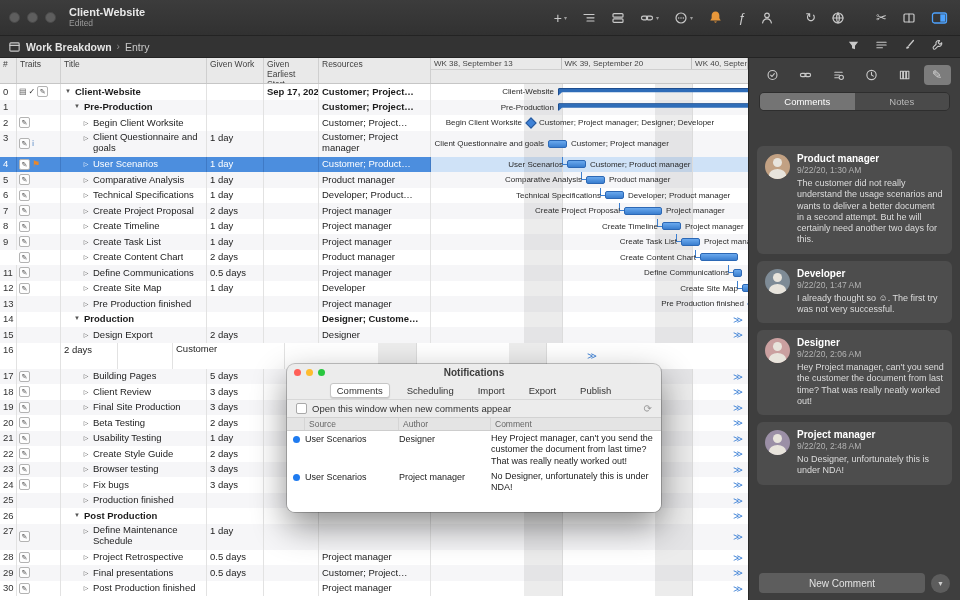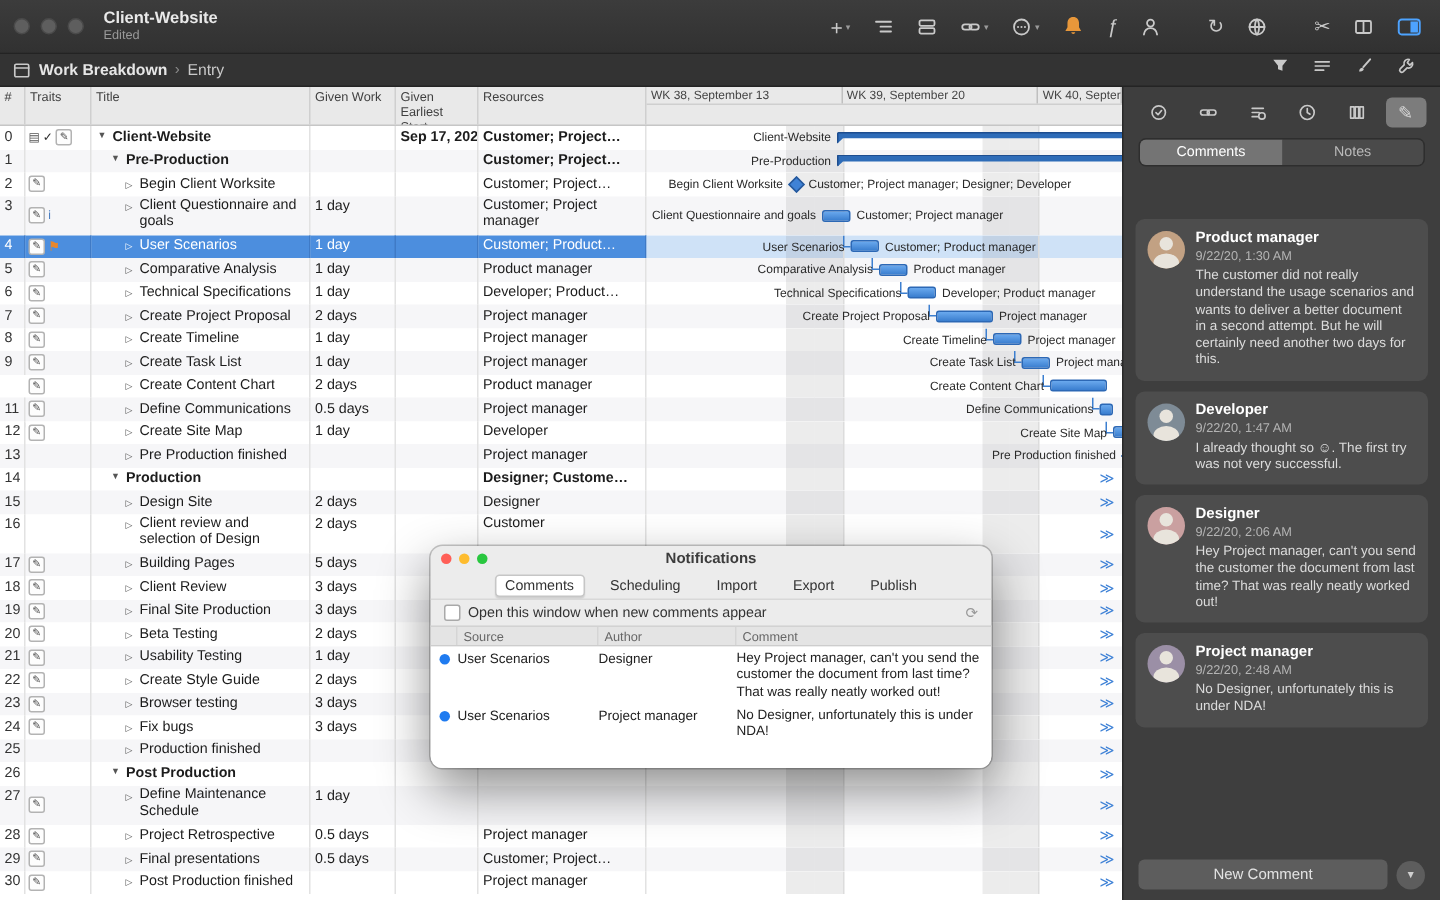--- a/index.html
+++ b/index.html
@@ -659,42 +659,38 @@
             <div class="wline" style="left: 130.55px;"></div>
             <div class="wline" style="left: 261.1px;"></div>
             <div class="ovf">≫</div>
           </div>
         </div>
         <div class="row alt">
           <div class="cell c-num" style="width: 17px;">15</div>
           <div class="cell c-traits" style="width: 44px;"></div>
           <div class="cell c-title" style="width: 146px; padding-left: 21px;">
             <span class="disc">▷</span>
-            <span class="t-text">Design Site</span>
+            <span class="t-text">Design Export</span>
           </div>
           <div class="cell" style="width: 57px;">2 days</div>
           <div class="cell" style="width: 55px;"></div>
           <div class="cell" style="width: 112px;"><span class="">Designer</span></div>
           <div class="cell c-gantt" style="width: 317px;">
             <div class="wkband" style="left: 93.25px; width: 18.65px;"></div>
             <div class="wkband" style="left: 111.9px; width: 18.65px;"></div>
             <div class="wkband" style="left: 223.8px; width: 18.65px;"></div>
             <div class="wkband" style="left: 242.45px; width: 18.65px;"></div>
             <div class="wline" style="left: 130.55px;"></div>
             <div class="wline" style="left: 261.1px;"></div>
             <div class="ovf">≫</div>
           </div>
         </div>
         <div class="row tall">
           <div class="cell c-num" style="width: 17px;">16</div>
           <div class="cell c-traits" style="width: 44px;"></div>
-          <div class="cell c-title" style="width: 146px; padding-left: 21px;">
-            <span class="disc">▷</span>
-            <span class="t-text wrap">Client review and selection of Design</span>
-          </div>
           <div class="cell" style="width: 57px;">2 days</div>
           <div class="cell" style="width: 55px;"></div>
           <div class="cell" style="width: 112px;">
             <span class="wrap">Customer</span>
           </div>
           <div class="cell c-gantt" style="width: 317px;">
             <div class="wkband" style="left: 93.25px; width: 18.65px;"></div>
             <div class="wkband" style="left: 111.9px; width: 18.65px;"></div>
             <div class="wkband" style="left: 223.8px; width: 18.65px;"></div>
             <div class="wkband" style="left: 242.45px; width: 18.65px;"></div>

